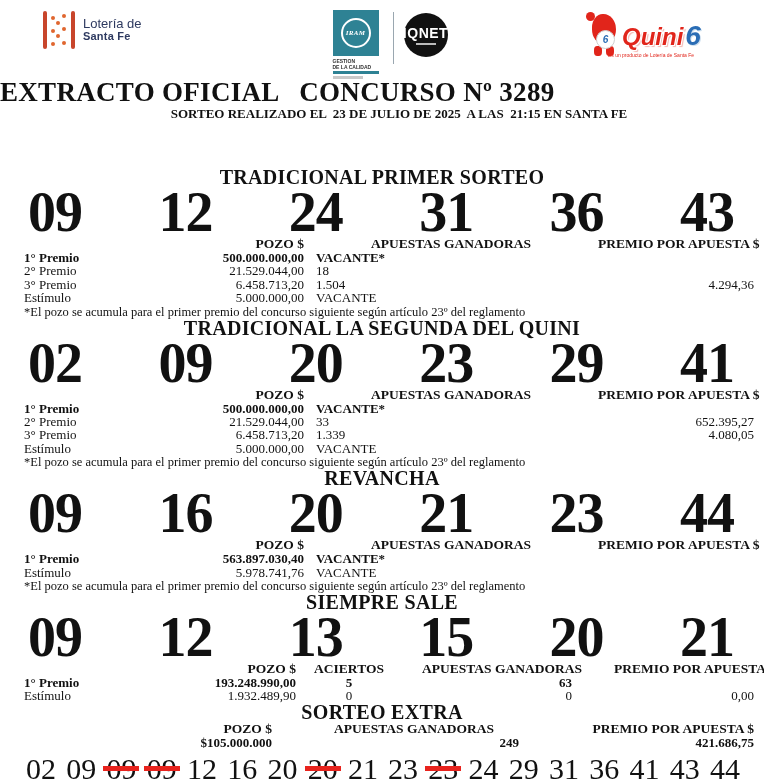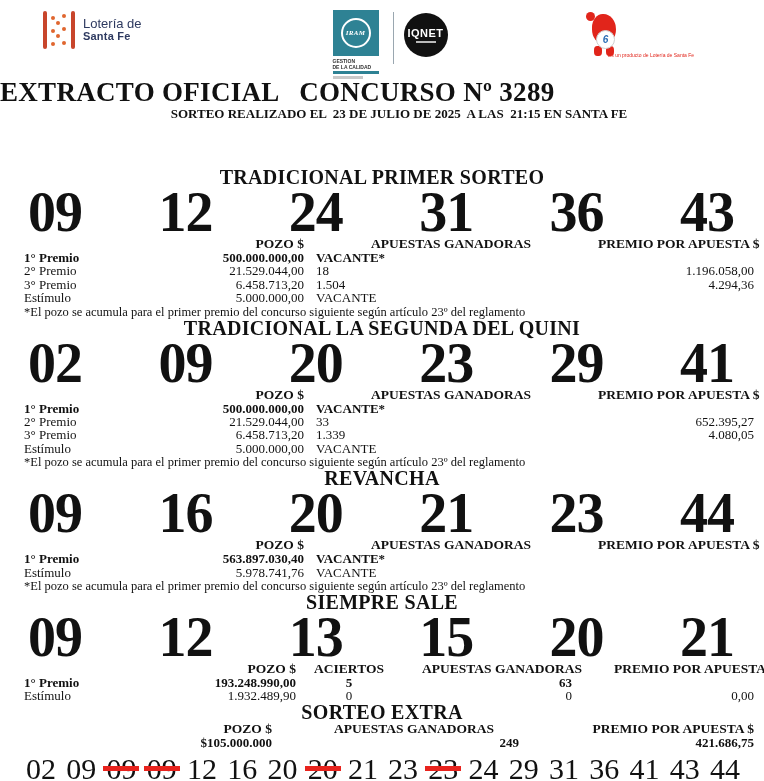--- a/index.html
+++ b/index.html
@@ -50,21 +50,21 @@
   .iram-cap1{font-size:5px;font-weight:bold;color:#333;margin-top:2px;font-family:"Liberation Sans",sans-serif;}
   .iram-cap2{font-size:5px;font-weight:bold;color:#333;font-family:"Liberation Sans",sans-serif;}
   .iram-bar{height:3px;background:var(--iram-teal);margin-top:1px;width:46px;}
   .iram-code{height:3px;background:#c9c9c9;margin-top:2px;width:30px;}
   .cert-divider{width:1px;height:52px;background:#9aa7b0;margin-top:2px;}
   .iqnet-circle{
     width:44px;height:44px;border-radius:50%;background:#111;margin-top:3px;
     display:flex;flex-direction:column;align-items:center;justify-content:center;
     color:#fff;font-family:"Liberation Sans",sans-serif;
   }
-  .iqnet-circle span{font-size:11px;font-weight:bold;letter-spacing:.5px;}
+  .iqnet-circle span{font-size:14px;font-weight:bold;letter-spacing:.5px;}
   .iqnet-circle i{display:block;width:20px;height:2px;background:#bbb;margin-top:2px;}
 
   .quini{justify-self:end;margin-right:48px;width:130px;position:relative;margin-top:2px;}
   .quini-row{display:flex;align-items:flex-end;}
   .mascot{position:relative;width:36px;height:46px;flex:none;}
   .mascot .body{position:absolute;left:6px;top:2px;width:24px;height:30px;background:var(--quini-red);border-radius:46% 54% 50% 50%;}
   .mascot .arm{position:absolute;left:0;top:0;width:9px;height:9px;background:var(--quini-red);border-radius:50%;}
   .mascot .leg1,.mascot .leg2{position:absolute;bottom:2px;width:8px;height:10px;background:var(--quini-red);border-radius:40%;}
   .mascot .leg1{left:8px;} .mascot .leg2{left:20px;}
   .mascot .ball{
@@ -190,20 +190,23 @@
       <div class="quini-row">
         <div class="mascot">
           <span class="arm"></span>
           <span class="body"></span>
           <span class="leg1"></span>
           <span class="leg2"></span>
           <span class="ball">
               <b>6</b>
             </span>
         </div>
+        <div class="quini-word">
+          <span class="qw">Quini</span><span class="q6">6</span>
+        </div>
       </div>
       <div class="quini-tag">Es un producto de Lotería de Santa Fe</div>
     </div>
   </header>
 
   <h1>EXTRACTO OFICIAL   CONCURSO Nº 3289</h1>
   <div class="subtitle">SORTEO REALIZADO EL  23 DE JULIO DE 2025  A LAS  21:15 EN SANTA FE</div>
 
   <main>
       <section class="draw-section">
@@ -226,21 +229,20 @@
           <div class="prow vrow bold">
             <span class="cell label">1° Premio</span>
             <span class="cell cell-0">500.000.000,00</span>
             <span class="cell cell-1">VACANTE*</span>
             <span class="cell cell-2"></span>
           </div>
           <div class="prow vrow">
             <span class="cell label">2° Premio</span>
             <span class="cell cell-0">21.529.044,00</span>
             <span class="cell cell-1">18</span>
-            <span class="cell cell-2">1.196.058,00</span>
           </div>
           <div class="prow vrow">
             <span class="cell label">3° Premio</span>
             <span class="cell cell-0">6.458.713,20</span>
             <span class="cell cell-1">1.504</span>
             <span class="cell cell-2">4.294,36</span>
           </div>
           <div class="prow vrow">
             <span class="cell label">Estímulo</span>
             <span class="cell cell-0">5.000.000,00</span>

